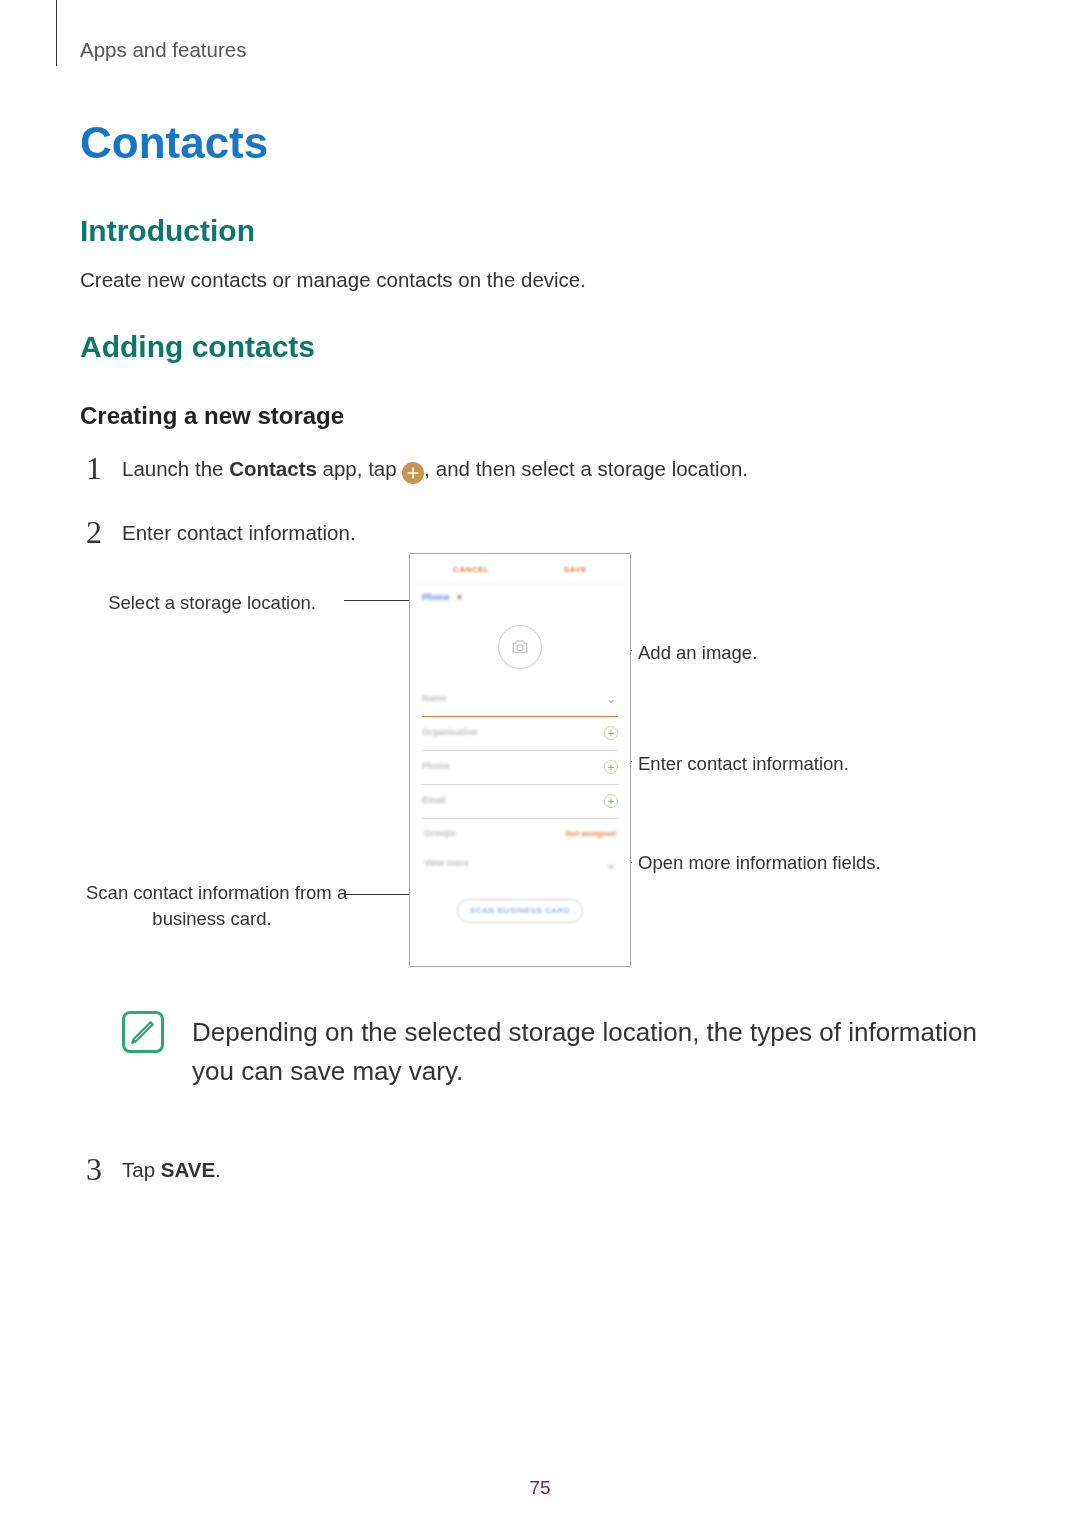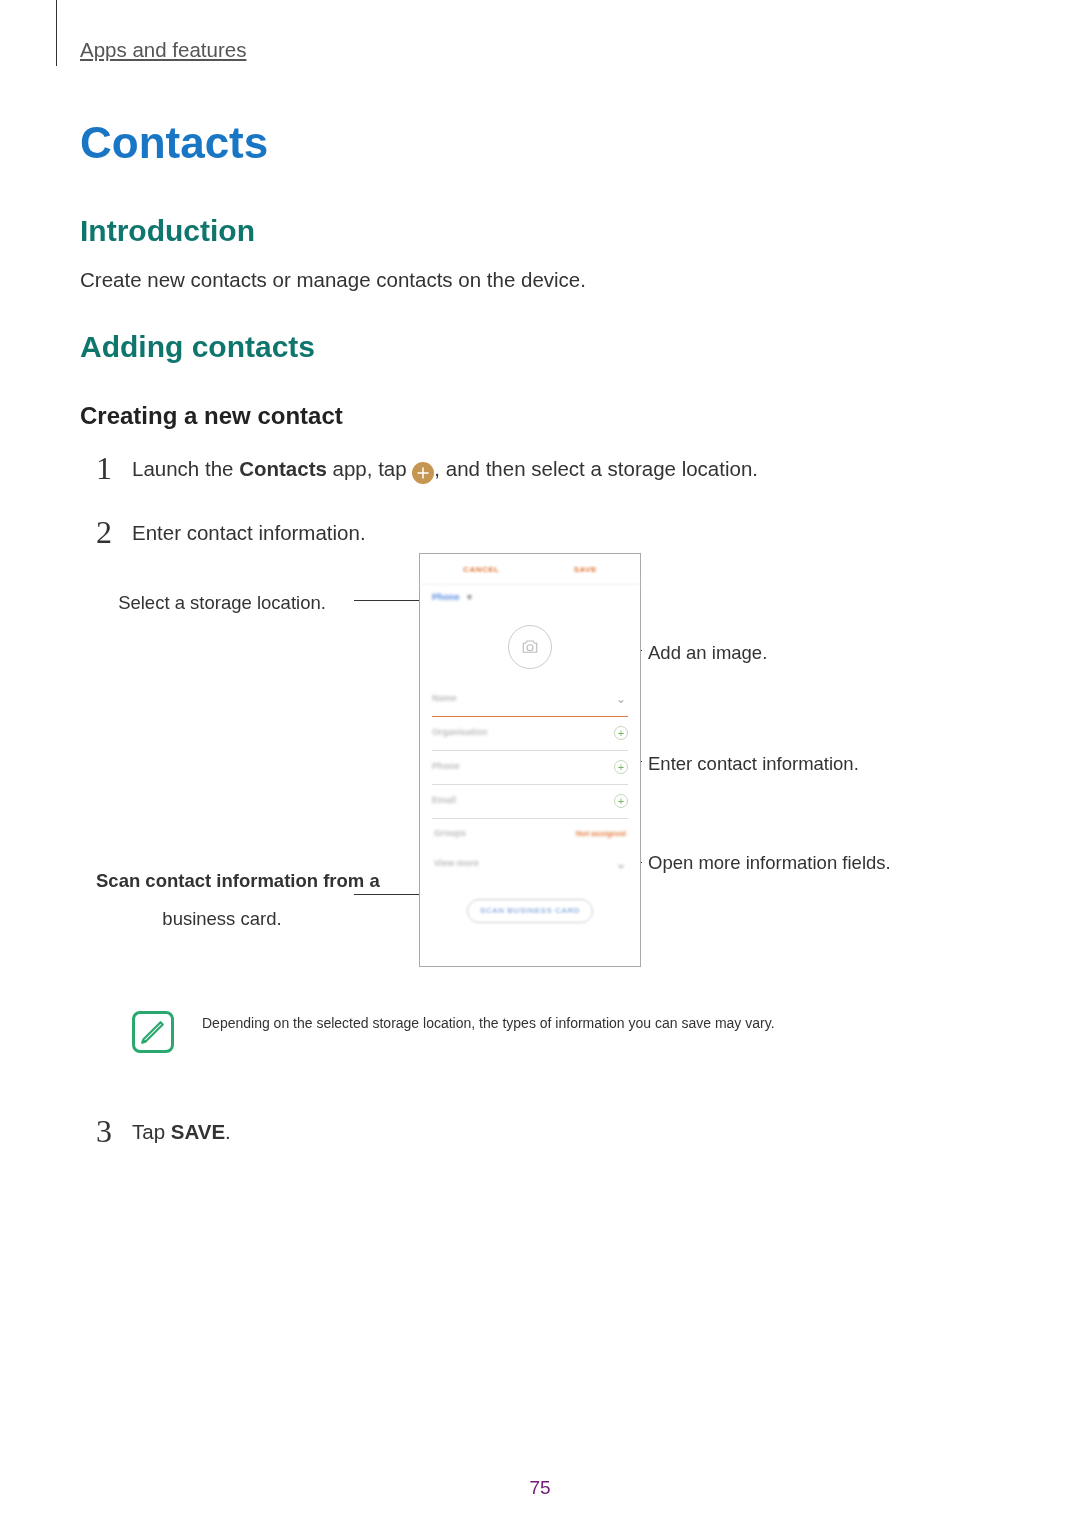--- a/index.html
+++ b/index.html
@@ -21,21 +21,20 @@
     border-left: 1.5px solid #333;
   }
   .page {
     position: relative;
     padding: 38px 80px 0 80px;
   }
   .breadcrumb {
     font-size: 20.5px;
     color: #555;
     margin-bottom: 56px;
-    text-decoration: underline;
   }
   h1.title {
     color: #1976c5;
     font-size: 44px;
     font-weight: 700;
     margin: 0 0 46px 0;
   }
   h2.section {
     color: #0f766e;
     font-size: 30px;
@@ -50,21 +49,21 @@
   }
   p.para {
     font-size: 20.5px;
     line-height: 1.35;
     color: #333;
     margin: 10px 0 36px 0;
   }
   ol.steps {
     list-style: none;
     padding: 0;
-    margin: 16px;
+    margin: 6px;
     counter-reset: step;
   }
   ol.steps > li {
     position: relative;
     padding: 6px 0 6px 36px;
     font-size: 20.5px;
     line-height: 1.5;
     margin-bottom: 22px;
     color: #333;
   }
@@ -247,21 +246,21 @@
     border-radius: 8px;
     display: flex;
     align-items: center;
     justify-content: center;
     flex: 0 0 auto;
     color: #2aa86f;
   }
   .note-icon svg { width: 26px; height: 26px; }
   .note p {
     margin: 2px 0 0 0;
-    font-size: 14px;
+    font-size: 26px;
     line-height: 1.5;
     color: #333;
   }
   .page-num {
     position: absolute;
     left: 0; right: 0;
     bottom: 28px;
     text-align: center;
     font-size: 19px;
     color: #701a75;
@@ -275,40 +274,40 @@
 <div class="page">
 
   <div class="breadcrumb">Apps and features</div>
 
   <h1 class="title">Contacts</h1>
 
   <h2 class="section">Introduction</h2>
   <p class="para">Create new contacts or manage contacts on the device.</p>
 
   <h2 class="section">Adding contacts</h2>
-  <h3 class="sub">Creating a new contact</h3>
+  <h3 class="sub">Creating a new storage</h3>
 
   <ol class="steps">
     <li>
       <span>Launch the </span><span class="bold">Contacts</span><span> app, tap </span><span class="inline-icon">
           <svg viewBox="0 0 12 12">
             <path d="M6 1v10M1 6h10" stroke="#fff" stroke-width="1.5" fill="none" stroke-linecap="round"></path>
           </svg>
         </span><span>, and then select a storage location.</span>
     </li>
     <li>
       <span>Enter contact information.</span>
 
       
       <div class="mock-wrap">
 
         <div class="call left" style="left:-36px; top:36px; width:252px;">Select a storage location.</div>
         <div class="lead-h" style="left:222px; top:47px; width:66px;"></div>
 
-        <div class="call left" style="left:-36px; top:314px; width:252px;font-weight:bold;">Scan contact information from a</div>
+        <div class="call left" style="left:-36px; top:326px; width:252px;">Scan contact information from a</div>
         <div class="call left" style="left:-36px; top:352px; width:252px;">business card.</div>
         <div class="lead-h" style="left:222px; top:341px; width:66px;"></div>
 
         <div class="call right" style="left:516px; top:86px;">Add an image.</div>
         <div class="lead-h" style="left:418px; top:97px; width:92px;"></div>
 
         <div class="call right" style="left:516px; top:197px;">Enter contact information.</div>
 
         <div class="lead-v" style="left:496px; top:142px; height:132px;"></div>
         <div class="lead-h" style="left:496px; top:208px; width:14px;"></div>

